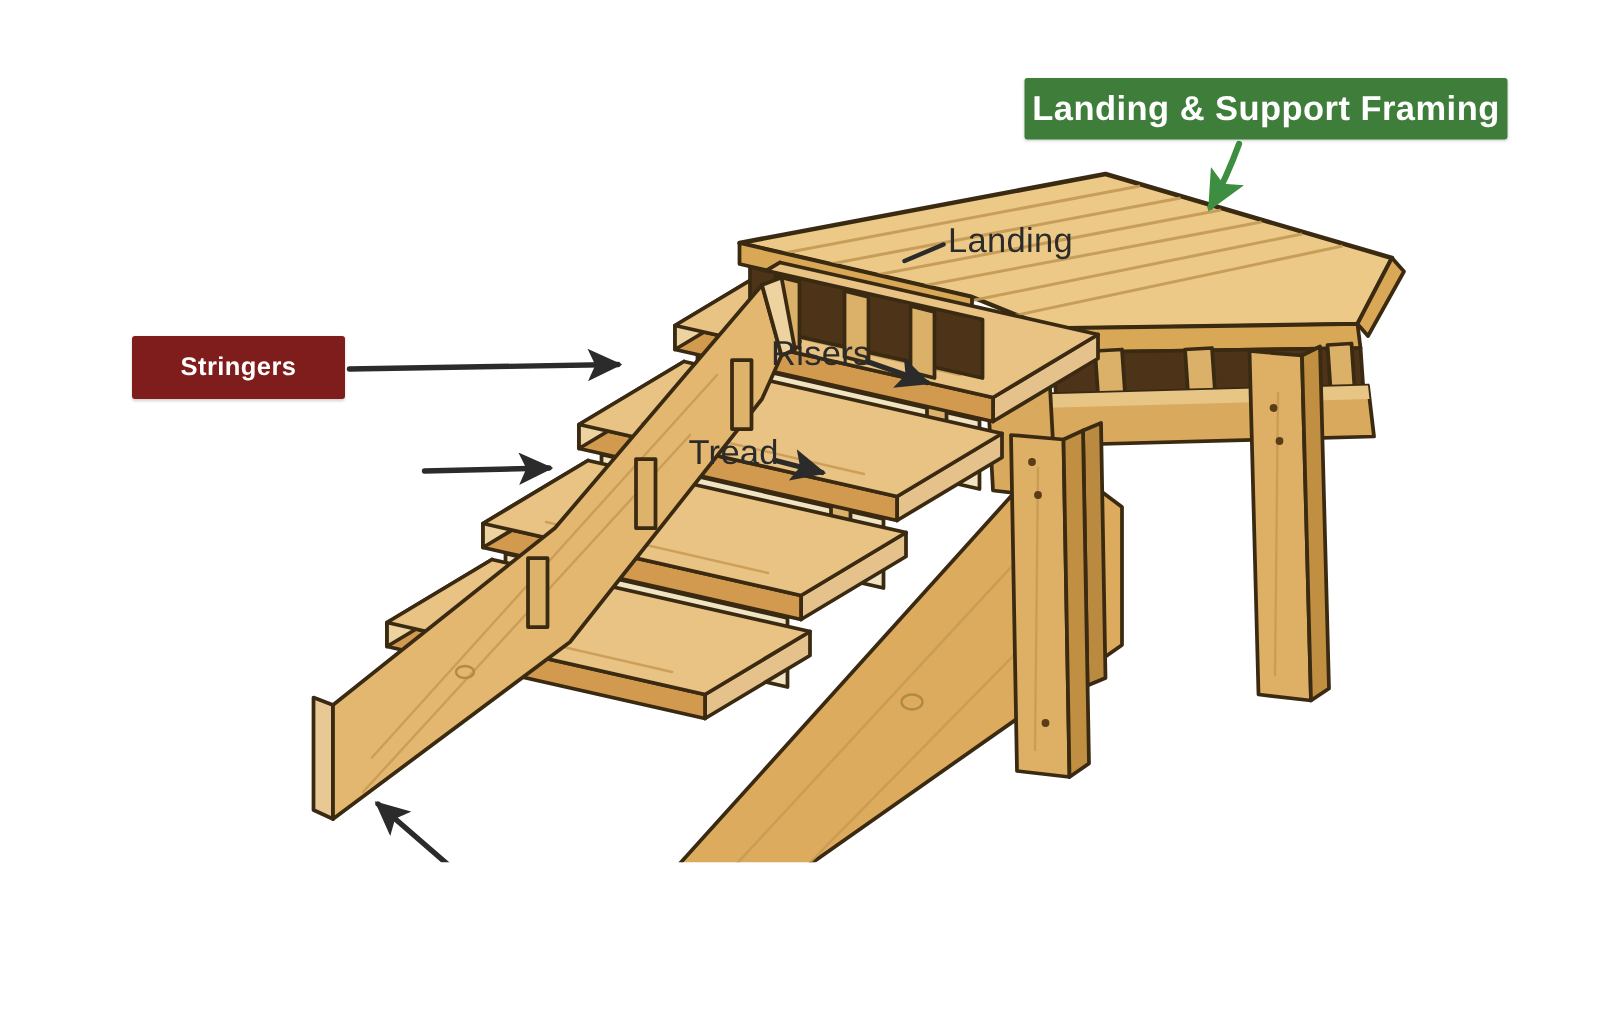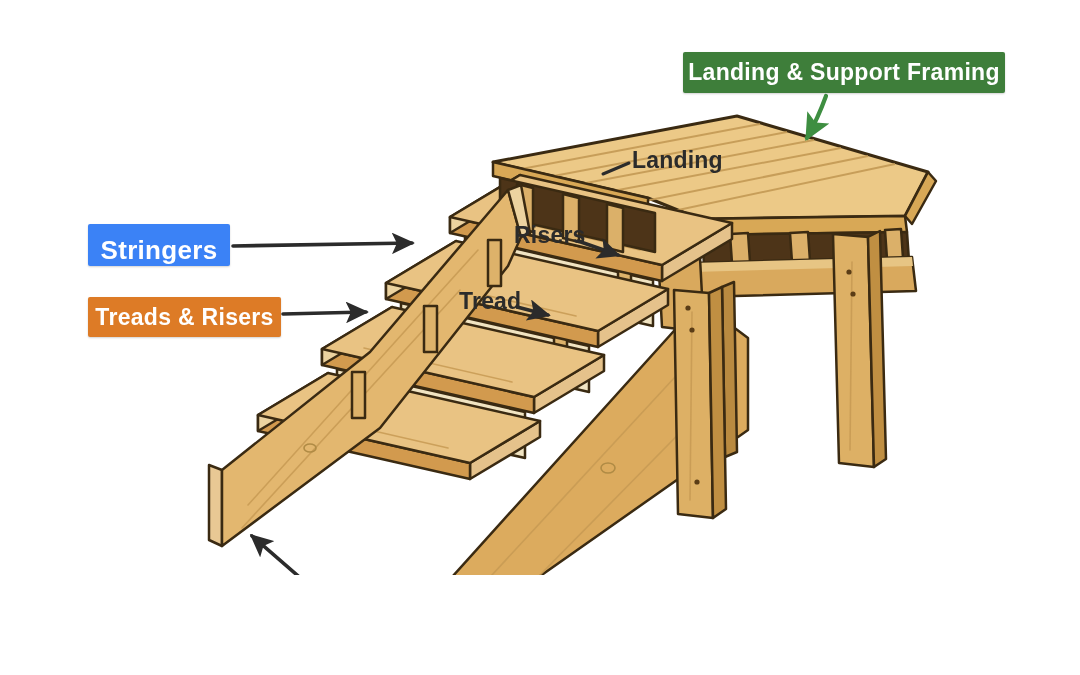--- a/index.html
+++ b/index.html
@@ -3,23 +3,23 @@
 <meta charset="utf-8">
 <style>
   html,body{margin:0;padding:0;background:#ffffff;}
   #canvas{position:relative;width:1080px;height:575px;background:#ffffff;overflow:hidden;
           font-family:"Liberation Sans",sans-serif;}
   #art{position:absolute;left:0;top:0;}
   .callout{position:absolute;display:flex;align-items:center;justify-content:center;
            color:#ffffff;font-weight:700;letter-spacing:.3px;border-radius:2px;
            box-shadow:0 1px 2px rgba(0,0,0,.18);}
   .callout.green{left:683px;top:52px;width:322px;height:41px;background:#3e7e3a;font-size:23px;}
-  .callout.blue{left:88px;top:224px;width:142px;height:42px;background:#3b82f6;font-size:26px;align-items:flex-end;}
+  .callout.blue{left:88px;top:224px;width:142px;height:42px;background:#7f1d1d;font-size:17px;}
   .callout.orange{left:88px;top:297px;width:193px;height:40px;background:#dd7b26;font-size:23px;}
-  .plabel{position:absolute;color:#2b2b2b;font-weight:700;font-size:23px;letter-spacing:.2px;}
+  .plabel{position:absolute;color:#2b2b2b;font-weight:400;font-size:23px;letter-spacing:.2px;}
   .plabel.landing{left:632px;top:147px;}
   .plabel.tread{left:514px;top:222px;}
   .plabel.riser{left:459px;top:288px;}
   .o{stroke:#3a2a12;stroke-width:2.5;stroke-linejoin:round;}
   .o3{stroke:#3a2a12;stroke-width:3;stroke-linejoin:round;}
   .grain{stroke:#c79a53;stroke-width:1.6;fill:none;opacity:.85;stroke-linecap:round;}
   .plank{stroke:#c49a55;stroke-width:2;opacity:.9;}
   .arrow{stroke:#2b2b2b;stroke-width:3.6;fill:none;stroke-linecap:round;}
   .garrow{stroke:#3e8e41;stroke-width:4.2;fill:none;stroke-linecap:round;}
 </style>
@@ -167,21 +167,18 @@
 
   <line x1="200" y1="671" x2="1075" y2="671" stroke="#dddcd6" stroke-width="2" stroke-dasharray="3 6" opacity=".7"></line>
 </svg>
 
   <div class="callout green">
     <span>Landing &amp; Support Framing</span>
   </div>
   <div class="callout blue">
     <span>Stringers</span>
   </div>
-  <div class="callout orange">
-    <span>Treads &amp; Risers</span>
-  </div>
 
   <div class="plabel landing">Landing</div>
   <div class="plabel tread">Risers</div>
   <div class="plabel riser">Tread</div>
 
 </div>
 
 </body></html>

